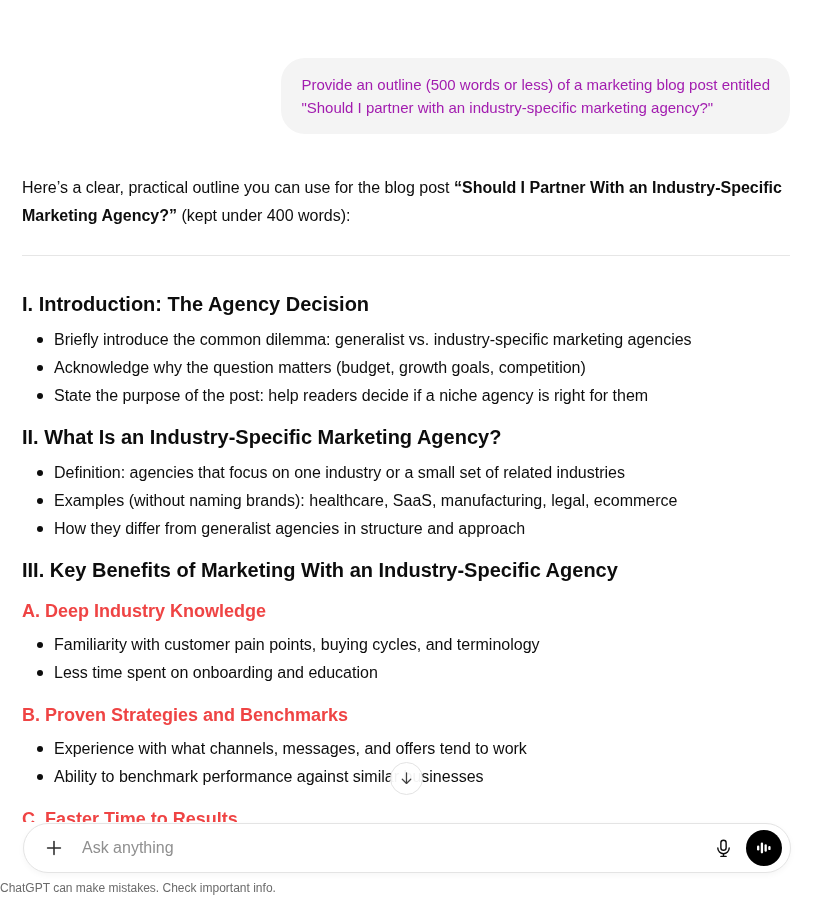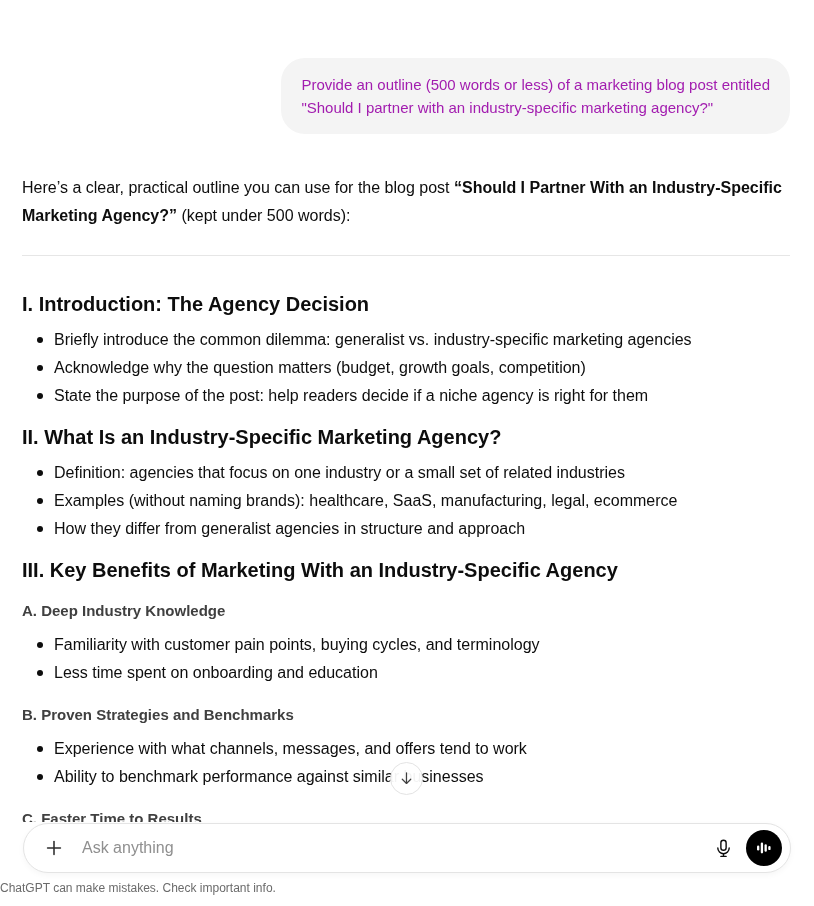--- a/index.html
+++ b/index.html
@@ -31,22 +31,22 @@
   .intro strong { font-weight: 700; }
   hr.divider {
     border: none; border-top: 1px solid #e6e6e6;
     margin: 25px 0 35px;
   }
   #sections h2 {
     font-size: 20px; line-height: 26px; font-weight: 700;
     margin: 14px 0 0; color: #0d0d0d;
   }
   #sections h3 {
-    font-size: 15px; line-height: 22px; font-weight: 700;
-    margin: 17px 0 0; color: #404040;
+    font-size: 18px; line-height: 22px; font-weight: 700;
+    margin: 17px 0 0; color: #ef4444;
   }
   #sections ul { list-style: none; margin: 9px 0 12px; padding: 0; }
   #sections li {
     position: relative;
     padding-left: 32px;
     font-size: 16px; line-height: 28px;
   }
   #sections li::before {
     content: "";
     position: absolute; left: 15px; top: 11px;
@@ -119,21 +119,21 @@
   <div class="content">
 
     <div class="user-row">
       <div class="user-bubble" id="user-bubble">
           <div>Provide an outline (500 words or less) of a marketing blog post entitled</div>
           <div>"Should I partner with an industry-specific marketing agency?"</div>
         </div>
     </div>
 
     <div class="assistant">
-      <p class="intro"><span>Here’s a clear, practical outline you can use for the blog post </span><strong>“Should I Partner With an Industry-Specific Marketing Agency?”</strong><span> (kept under 500 words):</span></p>
+      <p class="intro"><span>Here’s a clear, practical outline you can use for the blog post </span><strong>“Should I Partner With an Industry-Specific Marketing Agency?”</strong><span> (kept under 400 words):</span></p>
       <hr class="divider">
       <div id="sections">
           <h2>I. Introduction: The Agency Decision</h2>
           <ul>
             <li>Briefly introduce the common dilemma: generalist vs. industry-specific marketing agencies</li>
             <li>Acknowledge why the question matters (budget, growth goals, competition)</li>
             <li>State the purpose of the post: help readers decide if a niche agency is right for them</li>
           </ul>
           <h2>II. What Is an Industry-Specific Marketing Agency?</h2>
           <ul>

